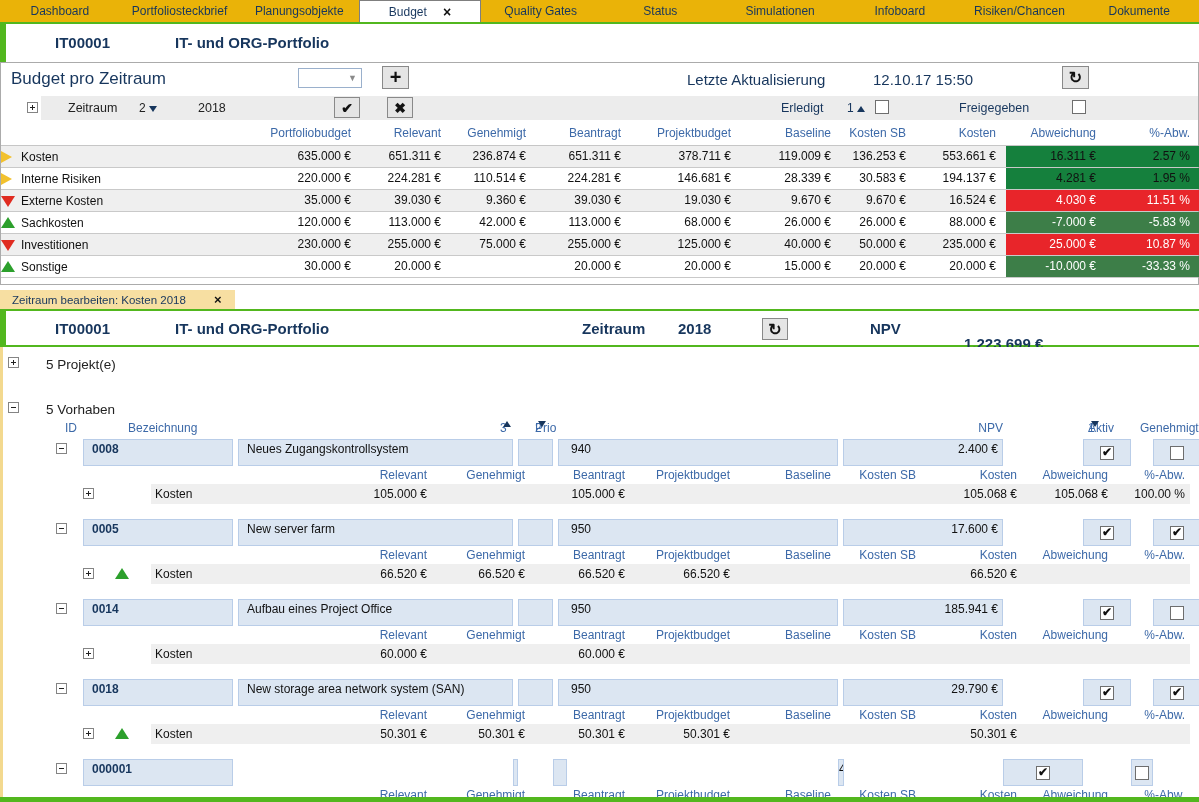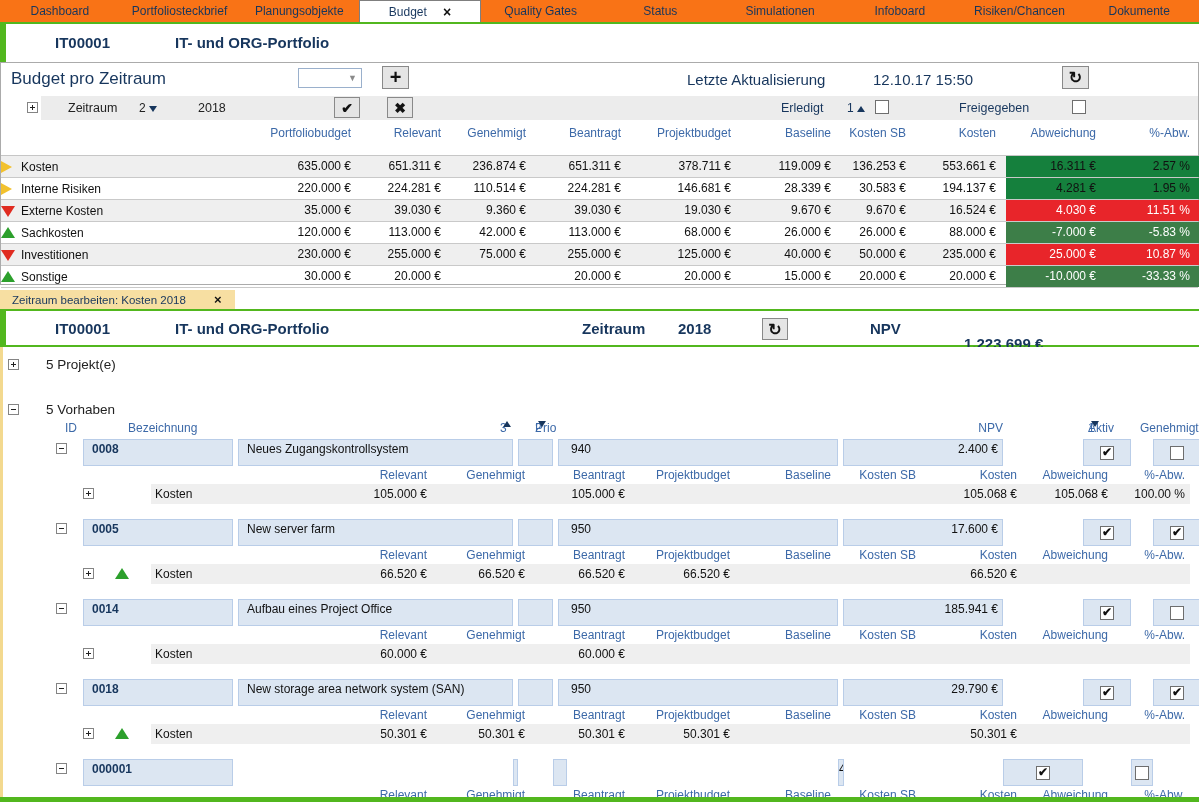--- a/index.html
+++ b/index.html
@@ -1,21 +1,21 @@
 <!DOCTYPE html>
 <html><head>
 <meta charset="utf-8">
 <style>
   * { box-sizing: border-box; margin: 0; padding: 0; }
   html,body { background:#fff; }
   body { font-family:"Liberation Sans", sans-serif; font-size:12px; color:#1a1a1a; }
   #app { position:relative; width:1199px; height:802px; background:#fff; overflow:hidden; }
 
   
-  .tabbar { display:flex; height:24px; background:#f97316; border-bottom:2px solid #52B71E; }
+  .tabbar { display:flex; height:24px; background:#eab308; border-bottom:2px solid #52B71E; }
   .tab { flex:1; display:flex; align-items:center; justify-content:center; gap:16px;
          color:#17365D; font-size:12px; height:22px; cursor:default; white-space:nowrap; }
   .tab[data-active="true"] { background:#fff; border:1px solid #7F7F7F; border-bottom:none; }
   .tab .tab-close { display:none; font-weight:bold; font-size:14px; color:#111; line-height:1; }
   .tab[data-active="true"] .tab-close { display:block; }
 
   
   .phdr { position:relative; height:38px; background:#fff; border-left:6px solid #52B71E; }
   .phdr .pid    { position:absolute; left:49px; top:10px; font-weight:bold; font-size:15px; color:#17365D; }
   .phdr .ptitle { position:absolute; left:169px; top:10px; font-weight:bold; font-size:15px; color:#17365D; }
@@ -68,40 +68,40 @@
   .g-year { position:absolute; left:197px; top:5px; color:#222; font-size:12.5px; }
   .g-ok   { left:333px; top:1px; width:26px; height:21px; }
   .g-x    { left:386px; top:1px; width:26px; height:21px; }
   .g-erl  { position:absolute; left:780px; top:5px; color:#17365D; font-size:12.5px; }
   .g-erl-sort { position:absolute; left:846px; top:5px; color:#17365D; font-size:12px; }
   .g-cb1  { position:absolute; left:874px; top:4px; }
   .g-frei { position:absolute; left:958px; top:5px; color:#17365D; font-size:12.5px; }
   .g-cb2  { position:absolute; left:1071px; top:4px; }
 
   .ut-row { display:grid; grid-template-columns:245px 115px 90px 85px 95px 110px 100px 75px 90px 100px 94px; }
-  .ut-row.hdr { height:36px; border-bottom:1px solid #C6C6C6; }
+  .ut-row.hdr { height:26px; border-bottom:1px solid #C6C6C6; }
   .ut-row.hdr > div { color:#3C69A8; font-size:12px; text-align:right; padding-right:10px; line-height:26px;
                       overflow:hidden; white-space:nowrap; }
   .ut-body .ut-row.data { height:22px; border-bottom:1px solid #C9C9C9; }
   .ut-body .ut-row.data:nth-child(odd) { background:#EFEFEF; }
   .ut-row.data > div { text-align:right; padding-right:10px; line-height:21px; font-size:12px; color:#111;
                        white-space:nowrap; overflow:hidden; }
   .ut-row.data > .c-label { display:flex; align-items:center; text-align:left; padding:0; }
   .row-label { margin-left:8px; color:#111; font-size:12px; line-height:normal; }
   .ut-row[data-status="warn"] > .c-abw { background:#15803d; color:#111; }
   .ut-row[data-status="bad"]  > .c-abw { background:#E8252A; color:#fff; }
   .ut-row[data-status="good"] > .c-abw { background:#3D7E48; color:#fff; }
 
   
   .edit-tab { margin-top:5px; width:fit-content; height:19px; display:flex; align-items:center; gap:28px;
               padding:0 14px 0 12px; background:#F7DFA2; color:#17365D; font-size:11.5px; cursor:pointer; }
   .edit-tab .tab-close { font-weight:bold; color:#111; font-size:13px; line-height:1; }
 
   .lower { position:relative; height:455px; border-left:3px solid #F3D98F; background:#fff; }
-  .sec-row { position:absolute; display:flex; align-items:center; }
+  .sec-row { position:absolute; display:flex; }
   .sec-row .expander { margin-right:0; }
   .sec-label { margin-left:27px; font-size:13.5px; color:#222; }
 
   .vh-hdr { position:absolute; left:0; right:0; height:17px; }
   .vh-hdr span { position:absolute; color:#3C69A8; font-size:12px; white-space:nowrap; }
 
   .vh-blocks { position:absolute; left:0; right:0; top:92px; }
   .vh-block { margin-bottom:15px; }
   .vh-row { display:grid; grid-template-columns:80px 150px 5px 275px 5px 35px 5px 280px 5px 160px 80px 48px 22px 48px; height:27px; }
   .vh-row .bluecell { background:#DCE6F2; border:1px solid #B9CDE8; overflow:hidden; white-space:nowrap; }

